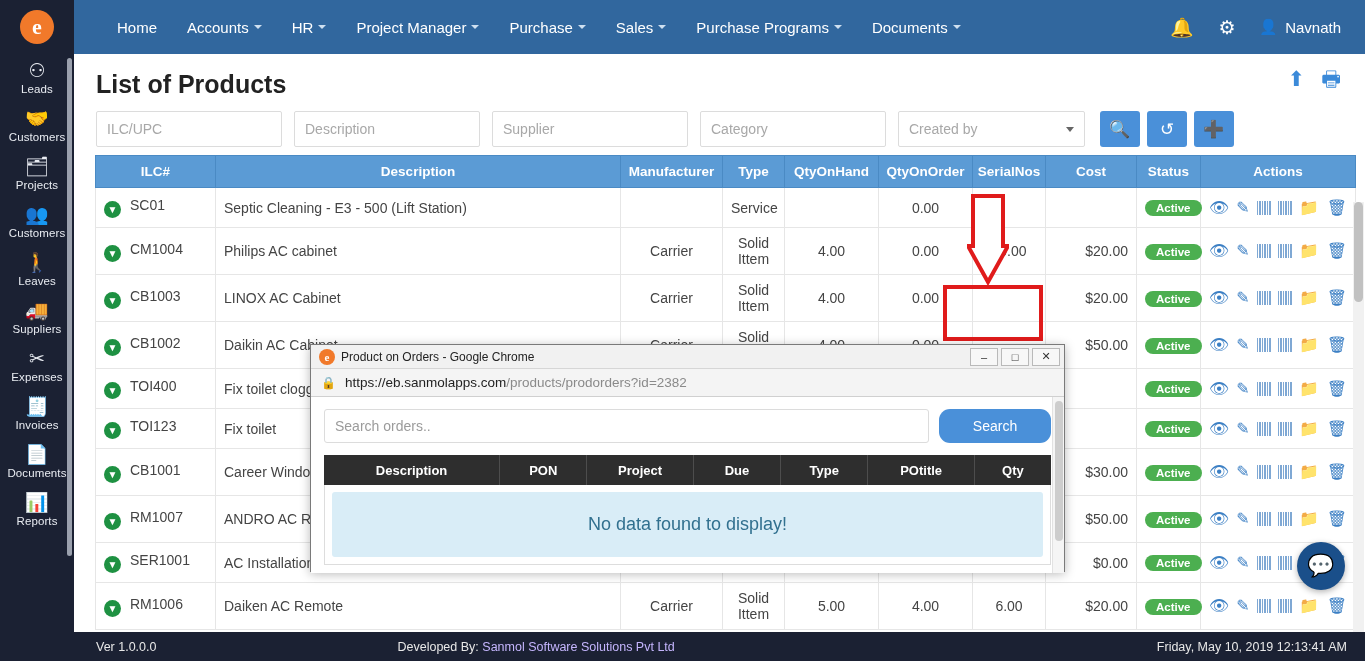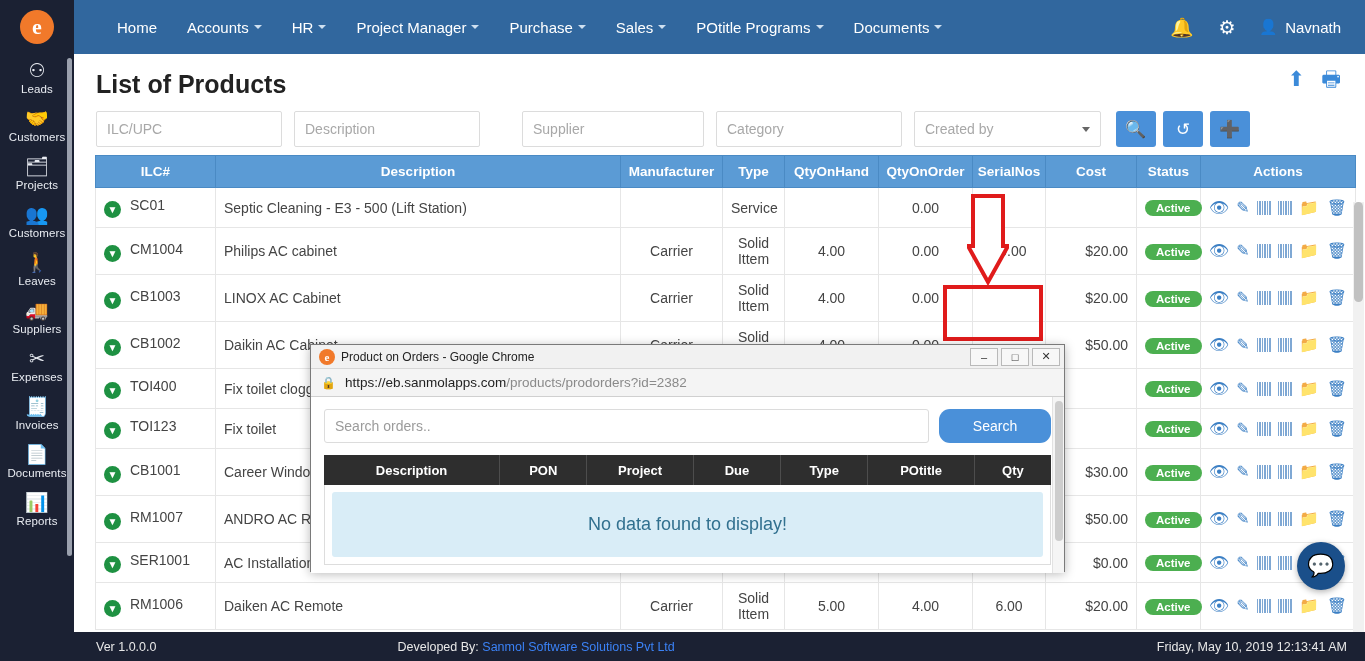--- a/index.html
+++ b/index.html
@@ -64,21 +64,21 @@
   .head-tools { position: absolute; right: 24px; top: 14px; display: flex; gap: 16px; }
   .head-tool { color: #3b8ad9; font-size: 21px; cursor: pointer; line-height: 1; }
 
   .filters { display: flex; align-items: center; padding: 12px 22px 0 22px; gap: 0; }
   .filt {
     height: 36px; border: 1px solid #dcdcdc; background: #fff;
     font-size: 14px; color: #333; padding: 0 10px; outline: none;
     margin-right: 12px; border-radius: 2px;
   }
   .filt::placeholder { color: #a8a8a8; }
-  .f1 { width: 186px; } .f2 { width: 186px; } .f3 { width: 182px; margin-left: 30px; } .f4 { width: 186px; }
+  .f1 { width: 186px; } .f2 { width: 186px; } .f3 { width: 196px; } .f4 { width: 186px; }
   .sel-wrap { position: relative; width: 186px; margin-right: 16px; }
   .sel {
     width: 187px; height: 36px; border: 1px solid #dcdcdc; background: #fff;
     font-size: 14px; color: #a8a8a8; padding: 0 24px 0 10px; border-radius: 2px;
     display: flex; align-items: center; cursor: pointer;
   }
   .sel-caret {
     position: absolute; right: 10px; top: 16px;
     width: 0; height: 0; border-left: 4px solid transparent;
     border-right: 4px solid transparent; border-top: 5px solid #666;
@@ -203,21 +203,21 @@
   }
 
   
   .footer {
     position: absolute; left: 0; right: 0; bottom: 0; height: 29px;
     background: #1b2133; color: #e8e8e8; font-size: 12.5px;
     display: flex; align-items: center;
   }
   .f-left { padding-left: 96px; }
   .f-mid { margin-left: auto; margin-right: auto; }
-  .f-mid a { color: #3b82f6; text-decoration: none; }
+  .f-mid a { color: #c4b5fd; text-decoration: none; }
   .f-right { margin-left: auto; padding-right: 18px; }
 </style>
 </head>
 <body>
 
 <div id="app">
 
   <div class="sidebar">
     <div class="logo">
       <div class="logo-circle">e</div>
@@ -286,21 +286,21 @@
         </div>
         <div class="nav-item">
           <span>Purchase</span>
           <span class="caret"></span>
         </div>
         <div class="nav-item">
           <span>Sales</span>
           <span class="caret"></span>
         </div>
         <div class="nav-item">
-          <span>POtitle Programs</span>
+          <span>Purchase Programs</span>
           <span class="caret"></span>
         </div>
         <div class="nav-item">
           <span>Documents</span>
           <span class="caret"></span>
         </div>
       </div>
     <div class="nav-right">
       <span class="nav-icon">🔔</span>
       <span class="nav-icon">⚙</span>

